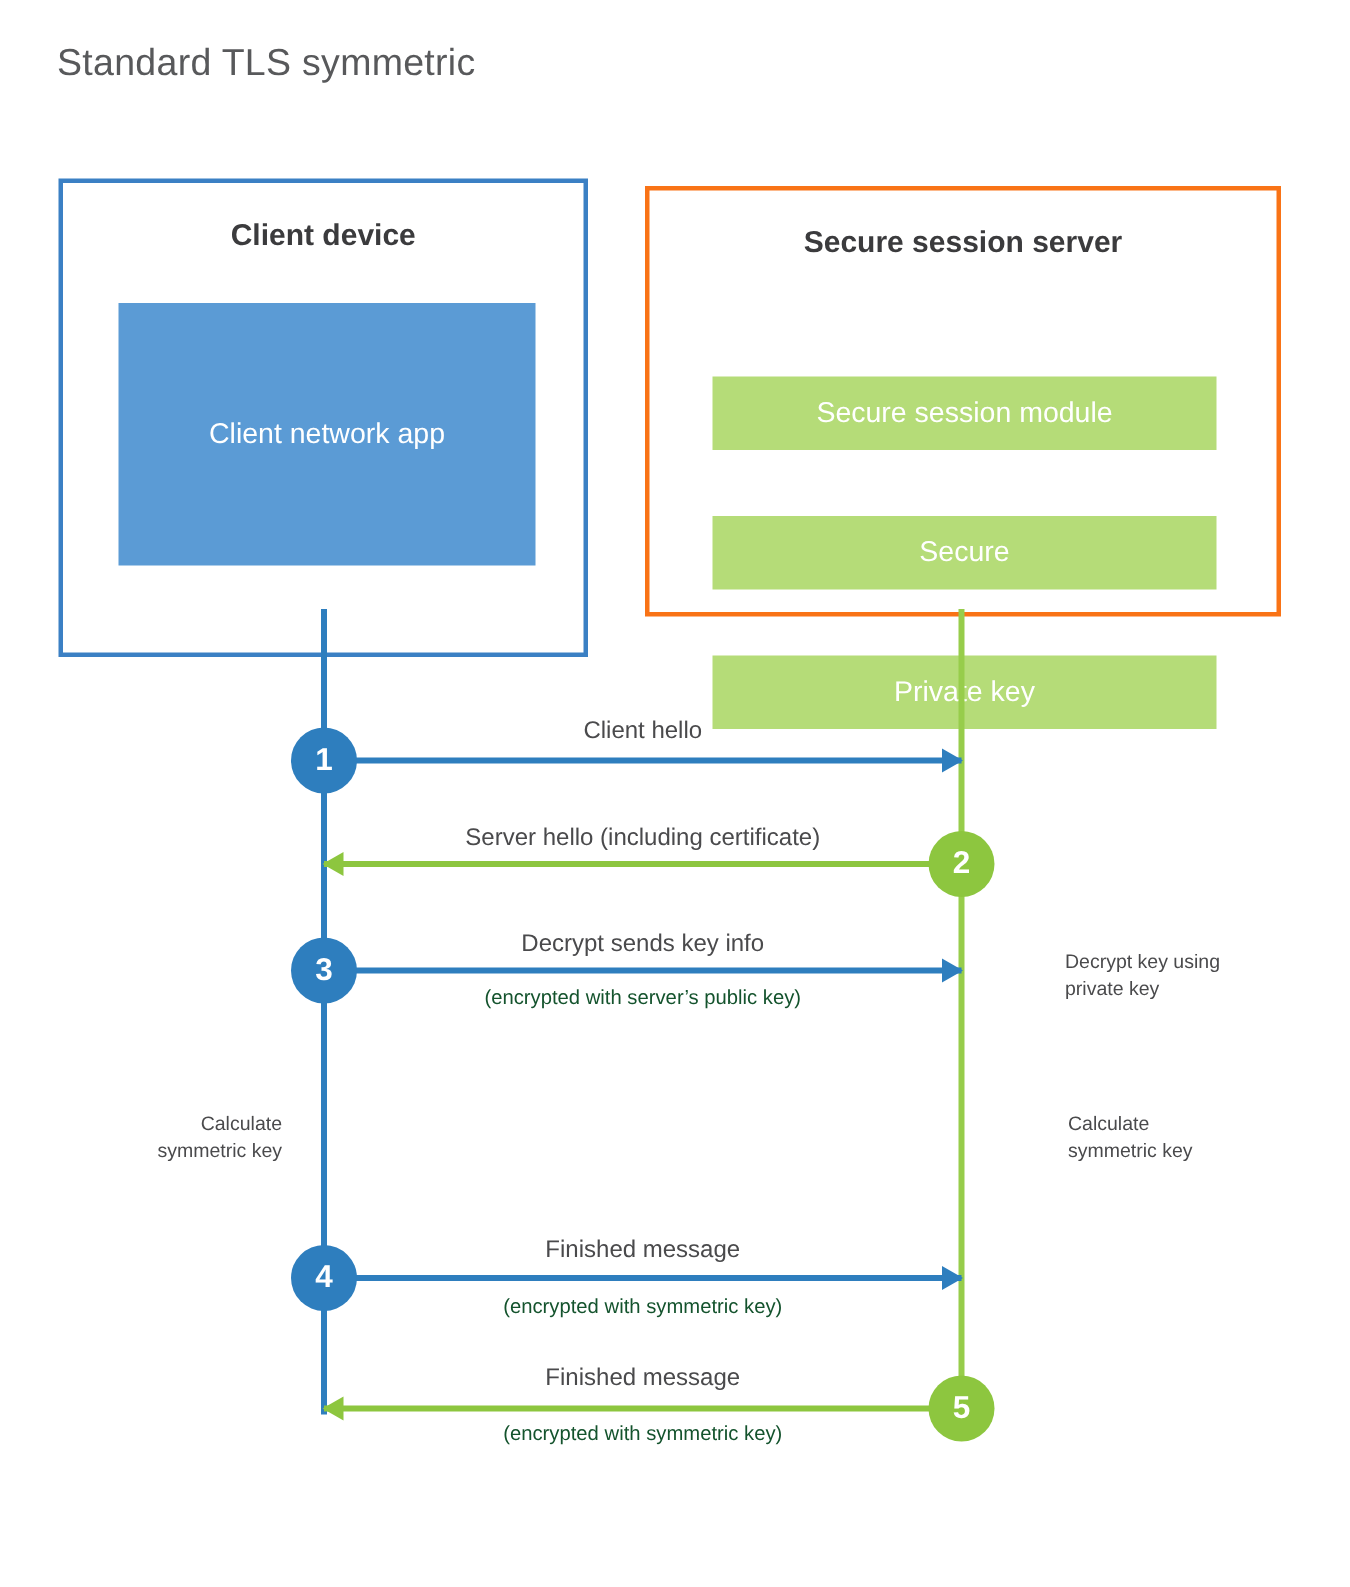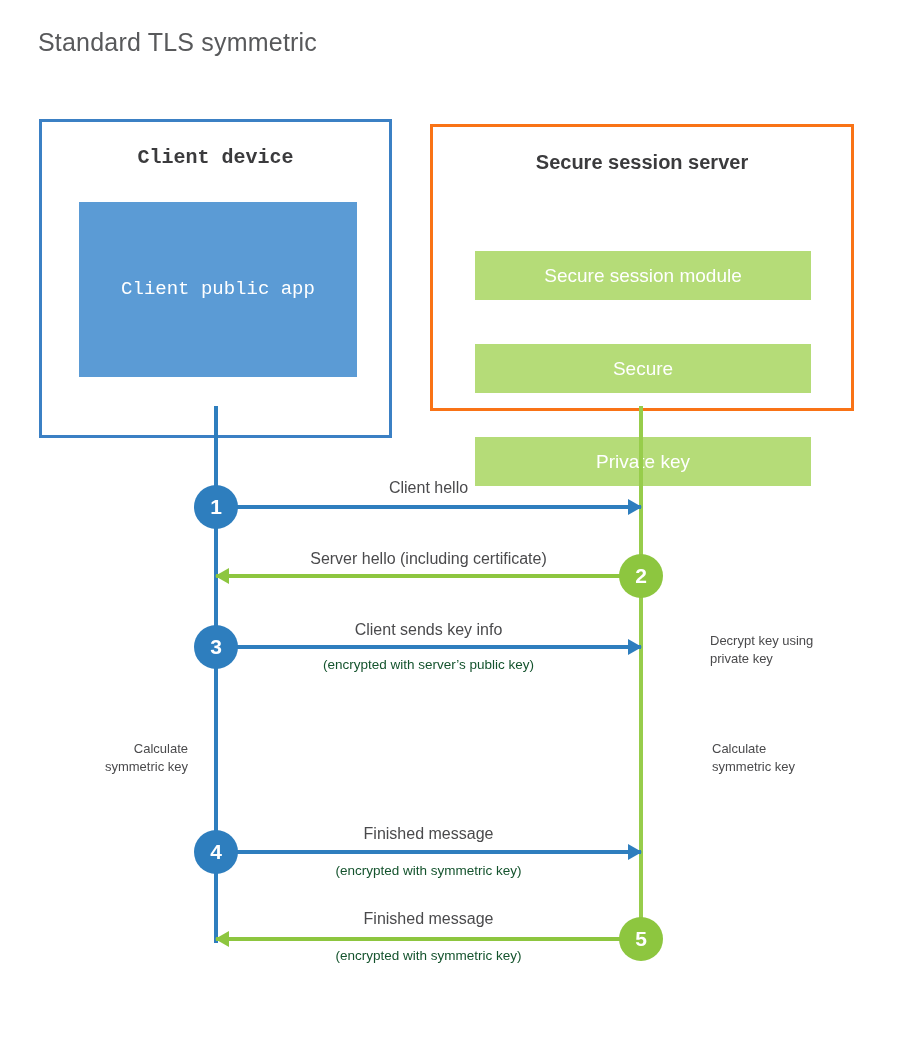--- a/index.html
+++ b/index.html
@@ -38,21 +38,20 @@
     position: absolute;
     box-sizing: border-box;
     background: #ffffff;
   }
   .party-box.client {
     left: 39px;
     top: 119px;
     width: 353px;
     height: 319px;
     border: 3px solid #3b80c4;
-    font-family: Liberation Mono, monospace;
   }
   .party-box.server {
     left: 430px;
     top: 124px;
     width: 424px;
     height: 287px;
     border: 3px solid #f97316;
   }
   .party-title {
     position: absolute;
@@ -196,21 +195,21 @@
 </style>
 </head>
 <body>
 
 <div id="diagram">
 
   <div class="page-title">Standard TLS symmetric</div>
 
   <div class="party-box client">
     <div class="party-title">Client device</div>
-    <div class="client-app">Client public app</div>
+    <div class="client-app">Client network app</div>
   </div>
 
   <div class="party-box server">
     <div class="party-title">Secure session server</div>
     <div class="server-modules">
       <div class="module-bar">Secure session module</div>
       <div class="module-bar">Secure</div>
       <div class="module-bar">Private key</div>
     </div>
   </div>
@@ -226,21 +225,21 @@
 
   <div class="msg green" style="left:216px; top:574px; width:425px;">
     <span class="arrowhead left"></span>
   </div>
   <div class="msg-label" style="left:216px; top:550px; width:425px;">Server hello (including certificate)</div>
   <div class="step-circle green" style="left:619px; top:554px;">2</div>
 
   <div class="msg blue" style="left:216px; top:645px; width:425px;">
     <span class="arrowhead right"></span>
   </div>
-  <div class="msg-label" style="left:216px; top:621px; width:425px;">Client sends key info</div>
+  <div class="msg-label" style="left:216px; top:621px; width:425px;">Decrypt sends key info</div>
   <div class="msg-sublabel" style="left:216px; top:657px; width:425px;">(encrypted with server’s public key)</div>
   <div class="step-circle blue" style="left:194px; top:625px;">3</div>
 
   <div class="side-note right-side" style="left:674px; top:632px; width:180px;">
     <div>Decrypt key using</div>
     <div>private key</div>
   </div>
 
   <div class="side-note left-side" style="left:20px; top:740px; width:168px;">
     <div>Calculate</div>

